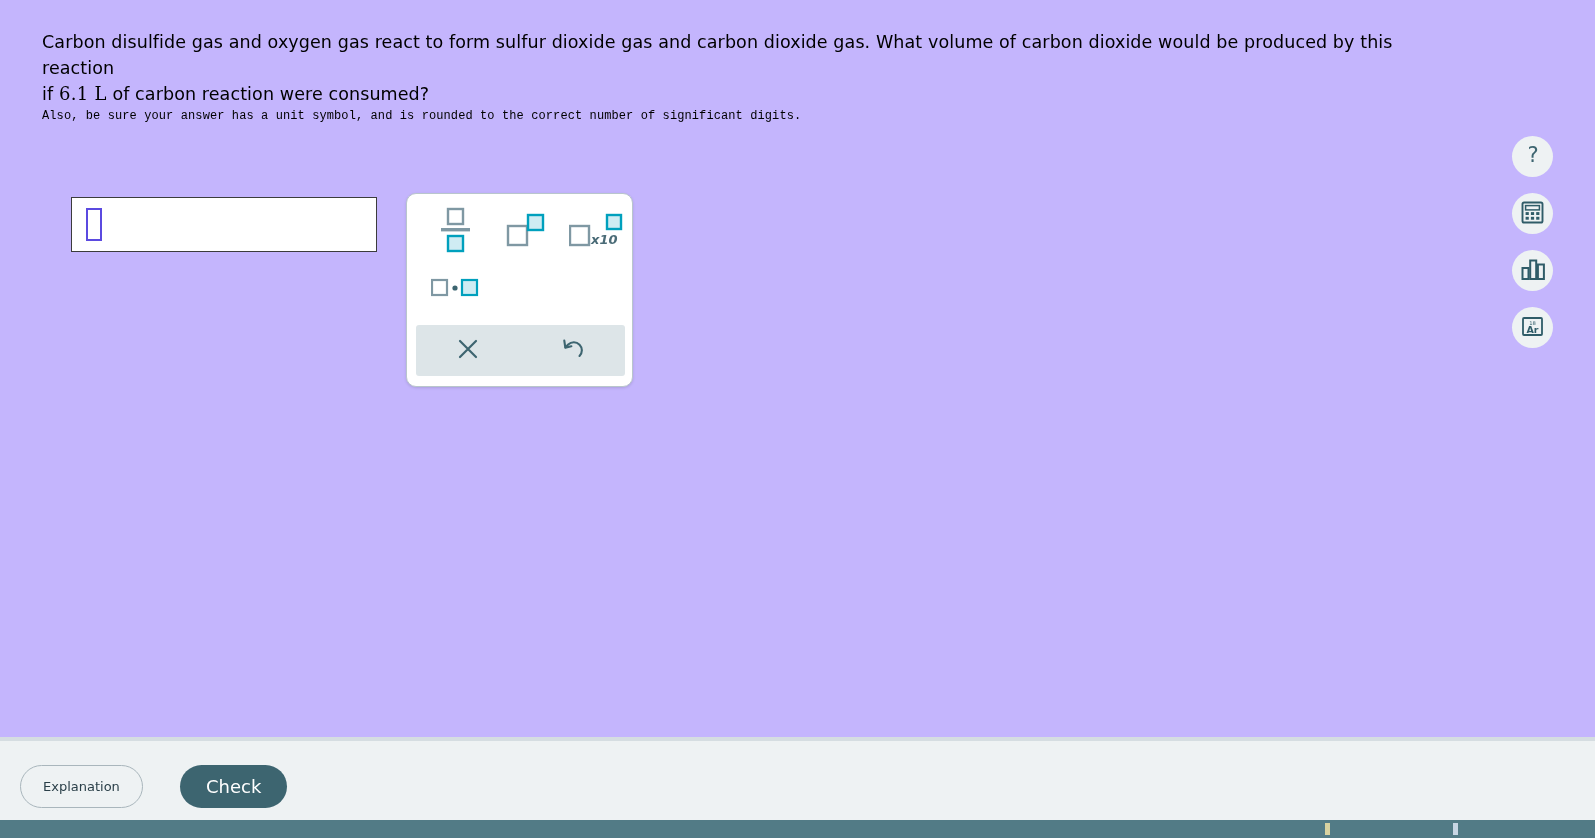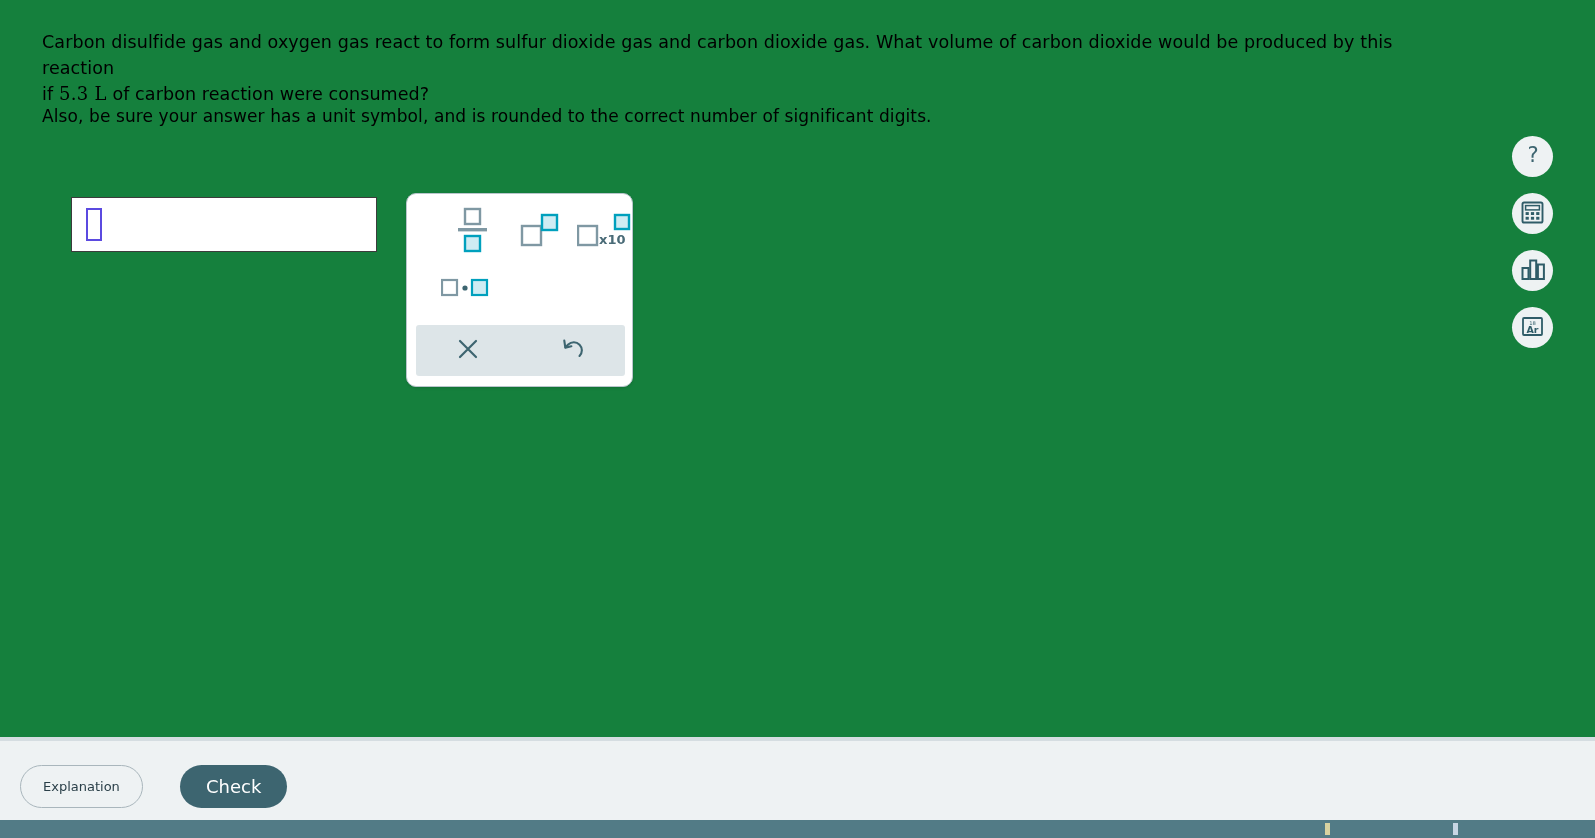--- a/index.html
+++ b/index.html
@@ -33,21 +33,21 @@
   }
   .collapse-tab svg { display: block; }
 
   
   .content {
     position: absolute;
     left: 0;
     top: 0;
     width: 1595px;
     height: 738px;
-    background: #15803d;
+    background: #c4b5fd;
   }
 
   .question-text {
     position: absolute;
     left: 42px;
     top: 29px;
     width: 1410px;
     font-size: 17.5px;
     line-height: 26px;
     color: #000000;
@@ -57,24 +57,25 @@
   .mathnum {
     font-family: "DejaVu Serif", "Liberation Serif", serif;
     font-size: 18px;
     letter-spacing: 0.3px;
   }
 
   .note-text {
     position: absolute;
     left: 42px;
     top: 103px;
-    font-size: 17px;
+    font-size: 12px;
     line-height: 26px;
     color: #000000;
     letter-spacing: 0.1px;
+    font-family: Liberation Mono, monospace;
   }
 
   
   .answer-box {
     position: absolute;
     left: 71px;
     top: 197px;
     width: 306px;
     height: 55px;
     border: 1.6px solid #3c3c3c;
@@ -106,25 +107,26 @@
   .keypad-grid {
     position: absolute;
     left: 0; top: 0;
     width: 227px;
     height: 126px;
   }
   .kp-btn {
     position: absolute;
     display: flex;
     align-items: center;
-    justify-content: flex-end;
+    justify-content: center;
     cursor: pointer;
     background: transparent;
     border: none;
     padding: 0;
+    font-style: italic;
   }
   .kp-frac   { left: 14px;  top: 10px;  width: 68px; height: 54px; }
   .kp-sup    { left: 84px;  top: 10px;  width: 68px; height: 54px; }
   .kp-sci    { left: 154px; top: 10px;  width: 70px; height: 54px; }
   .kp-mult   { left: 14px;  top: 72px;  width: 68px; height: 42px; }
 
   .keypad-actions {
     position: absolute;
     left: 9px;
     top: 131px;
@@ -244,21 +246,21 @@
     </svg>
   </span>
 </div>
 
 <div class="content">
 
   <div class="question-text">
     <span>Carbon disulfide gas and oxygen gas react to form sulfur dioxide gas and carbon dioxide gas. What volume of carbon dioxide would be produced by this reaction</span>
     <span class="q-line2">
       <span>if</span>
-      <span class="mathnum">5.3 L</span>
+      <span class="mathnum">6.1 L</span>
       <span>of carbon reaction were consumed?</span>
     </span>
   </div>
 
   <div class="note-text">Also, be sure your answer has a unit symbol, and is rounded to the correct number of significant digits.</div>
 
   <div class="answer-box">
     <div class="mq-cursor-box"></div>
   </div>
 

